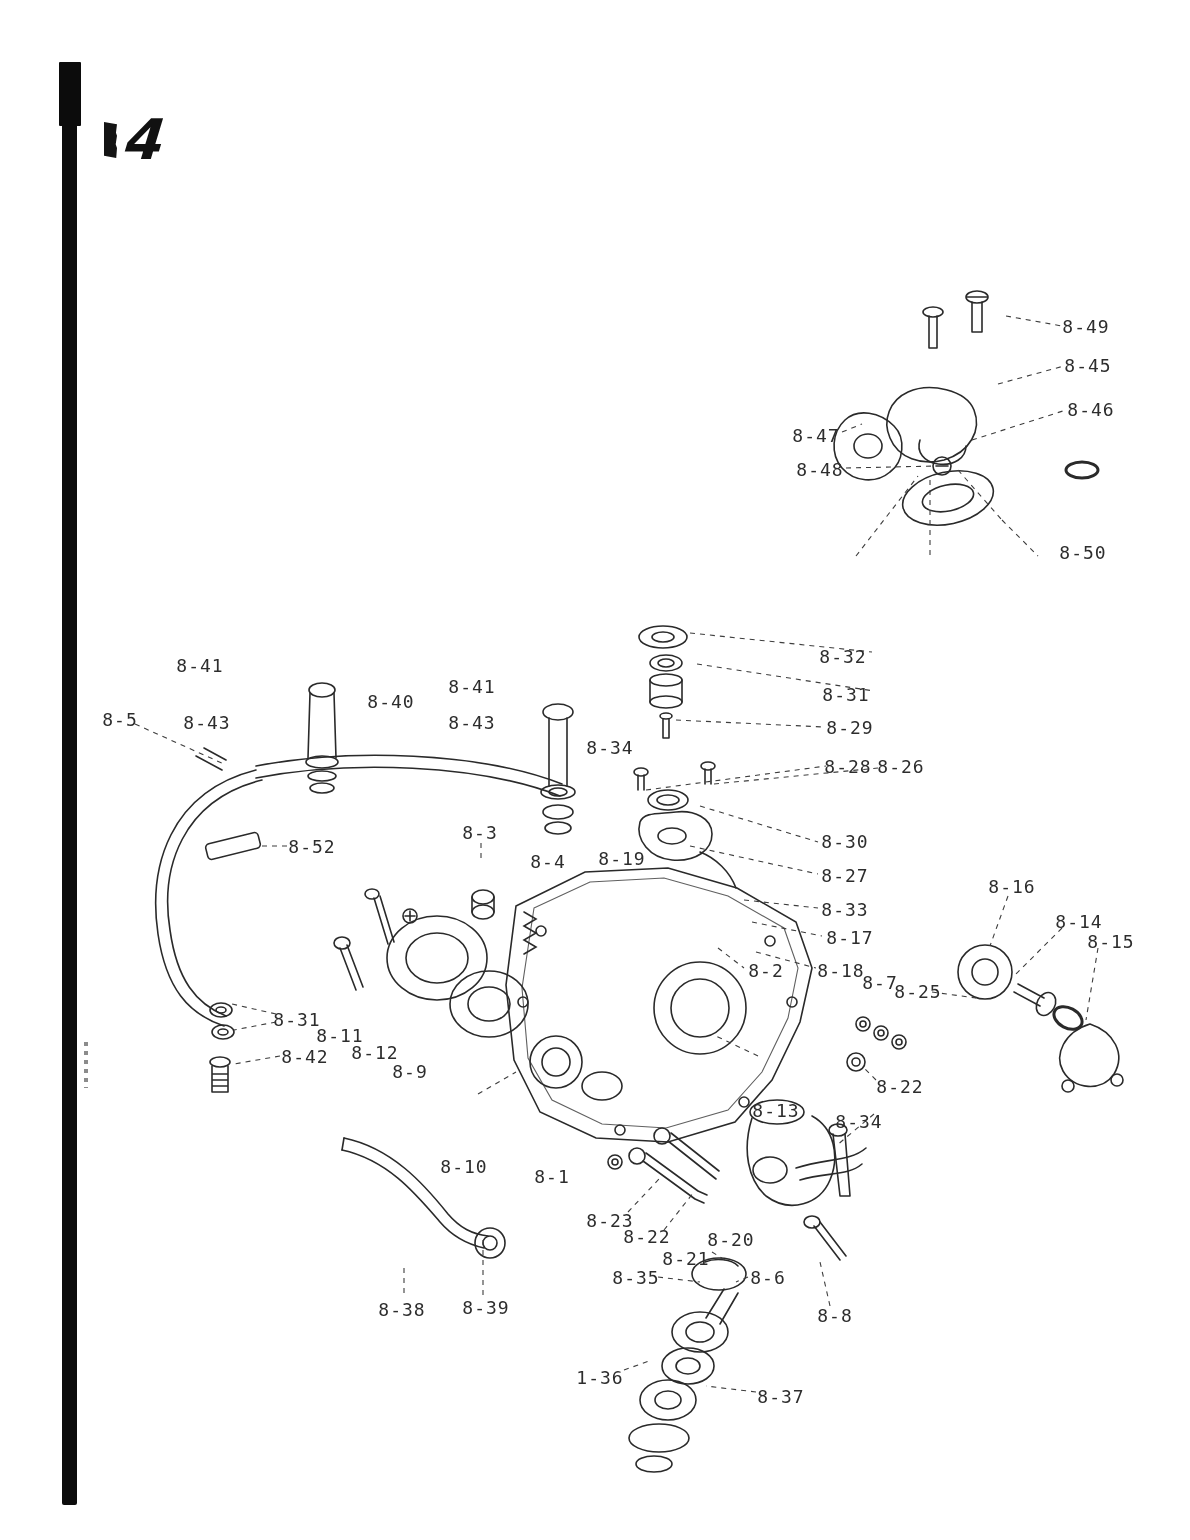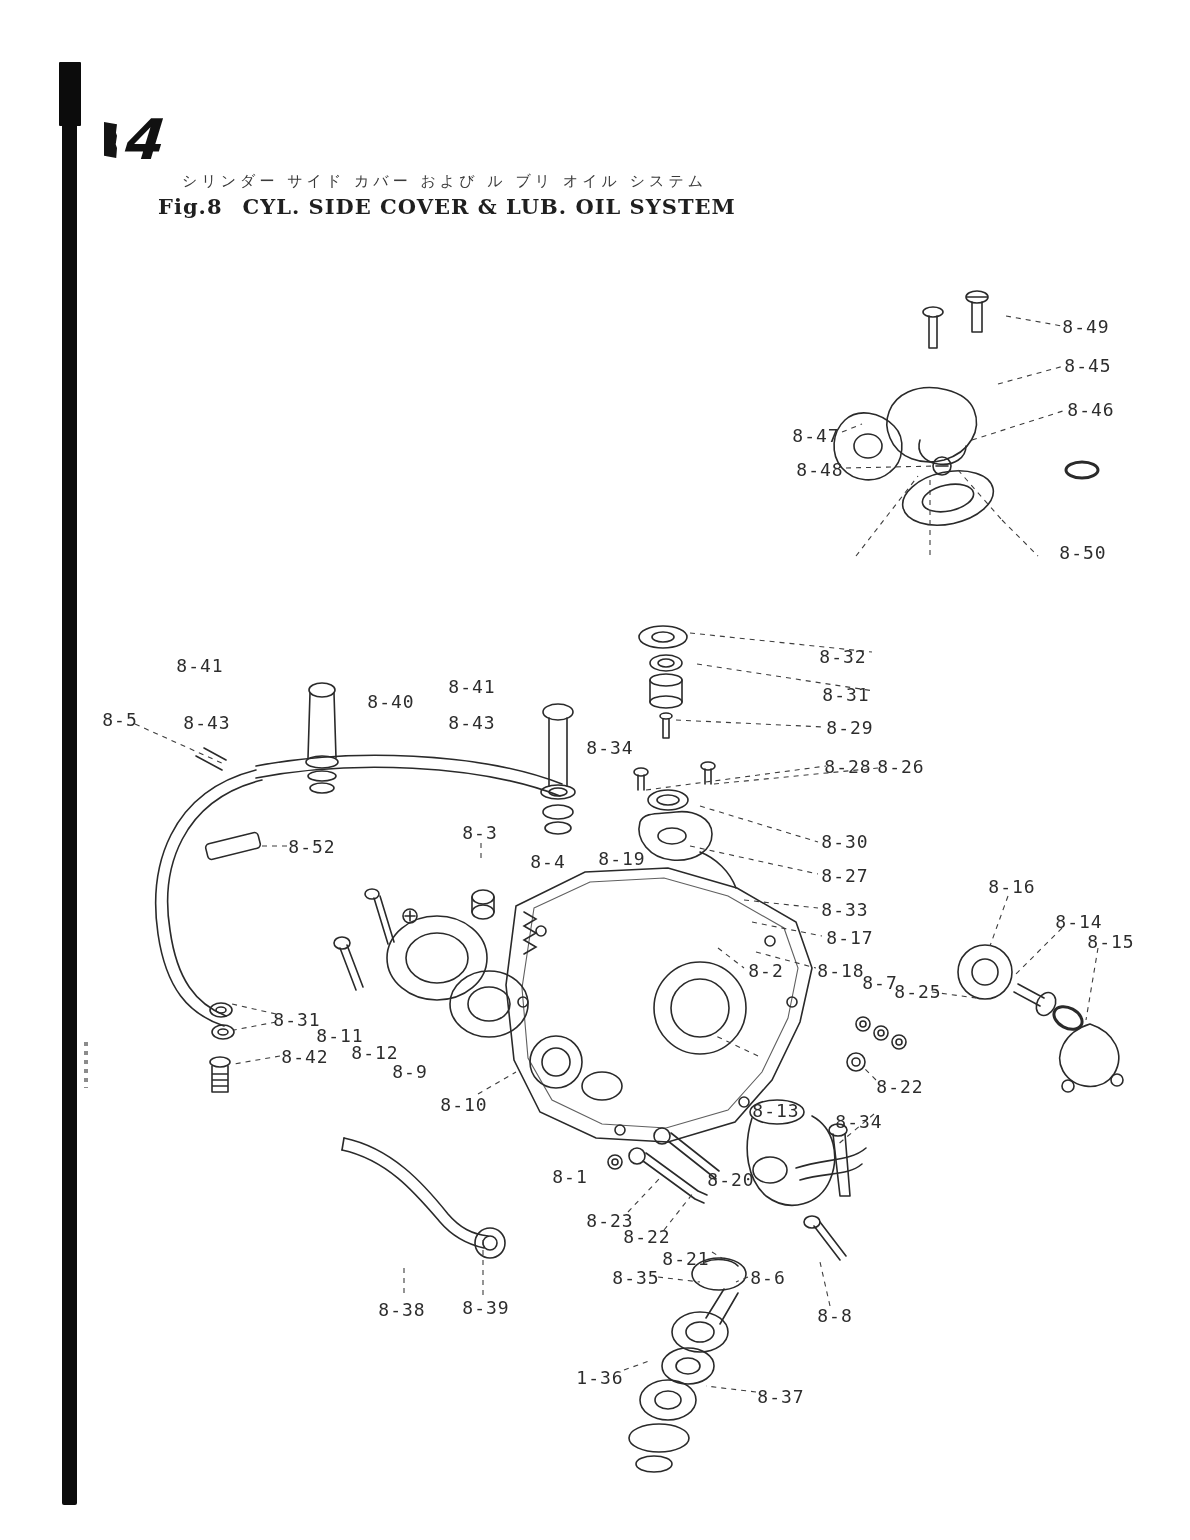--- a/index.html
+++ b/index.html
@@ -67,26 +67,20 @@
 
 <div class="page">
 
   <div class="binding-bar"></div>
 
   <div class="page-number-row">
     <div class="tab-mark"></div>
     <div class="page-number">4</div>
   </div>
 
-  <div class="titles">
-    <div class="title-jp">シリンダー サイド カバー および ル ブリ オイル システム</div>
-    <div class="title-en">
-      <span class="fig">Fig.8</span><span>CYL. SIDE COVER &amp; LUB. OIL SYSTEM</span>
-    </div>
-  </div>
 
   <svg class="artwork" viewBox="0 0 1190 1540" xmlns="http://www.w3.org/2000/svg">
 
     <g stroke="#2a2a2a" fill="none" stroke-width="1.6" stroke-linecap="round">
 
       <path d="M256,766 C350,748 480,752 562,784"></path>
       <path d="M256,778 C350,760 478,764 560,796"></path>
 
       <ellipse cx="322" cy="690" rx="13" ry="7"></ellipse>
       <path d="M310,693 L308,758 M334,693 L336,758"></path>
@@ -316,26 +310,26 @@
       <div class="part-label" style="left: 766px; top: 970px;">8-2</div>
       <div class="part-label" style="left: 841px; top: 970px;">8-18</div>
       <div class="part-label" style="left: 880px; top: 982px;">8-7</div>
       <div class="part-label" style="left: 918px; top: 991px;">8-25</div>
       <div class="part-label" style="left: 297px; top: 1019px;">8-31</div>
       <div class="part-label" style="left: 340px; top: 1035px;">8-11</div>
       <div class="part-label" style="left: 305px; top: 1056px;">8-42</div>
       <div class="part-label" style="left: 375px; top: 1052px;">8-12</div>
       <div class="part-label" style="left: 410px; top: 1071px;">8-9</div>
       <div class="part-label" style="left: 776px; top: 1062px; margin-top: 48px;">8-13</div>
-      <div class="part-label" style="left: 464px; top: 1104px;">8-10</div>
+      <div class="part-label" style="left: 464px; top: 1166px;">8-10</div>
       <div class="part-label" style="left: 900px; top: 1086px;">8-22</div>
       <div class="part-label" style="left: 859px; top: 1121px;">8-34</div>
-      <div class="part-label" style="left: 570px; top: 1176px;">8-1</div>
+      <div class="part-label" style="left: 552px; top: 1176px;">8-1</div>
       <div class="part-label" style="left: 610px; top: 1220px;">8-23</div>
-      <div class="part-label" style="left: 731px; top: 1179px;">8-20</div>
+      <div class="part-label" style="left: 731px; top: 1239px;">8-20</div>
       <div class="part-label" style="left: 647px; top: 1236px;">8-22</div>
       <div class="part-label" style="left: 686px; top: 1258px;">8-21</div>
       <div class="part-label" style="left: 636px; top: 1277px;">8-35</div>
       <div class="part-label" style="left: 768px; top: 1277px;">8-6</div>
       <div class="part-label" style="left: 402px; top: 1309px;">8-38</div>
       <div class="part-label" style="left: 486px; top: 1307px;">8-39</div>
       <div class="part-label" style="left: 835px; top: 1315px;">8-8</div>
       <div class="part-label" style="left: 600px; top: 1377px;">1-36</div>
       <div class="part-label" style="left: 781px; top: 1396px;">8-37</div>
     </div>

